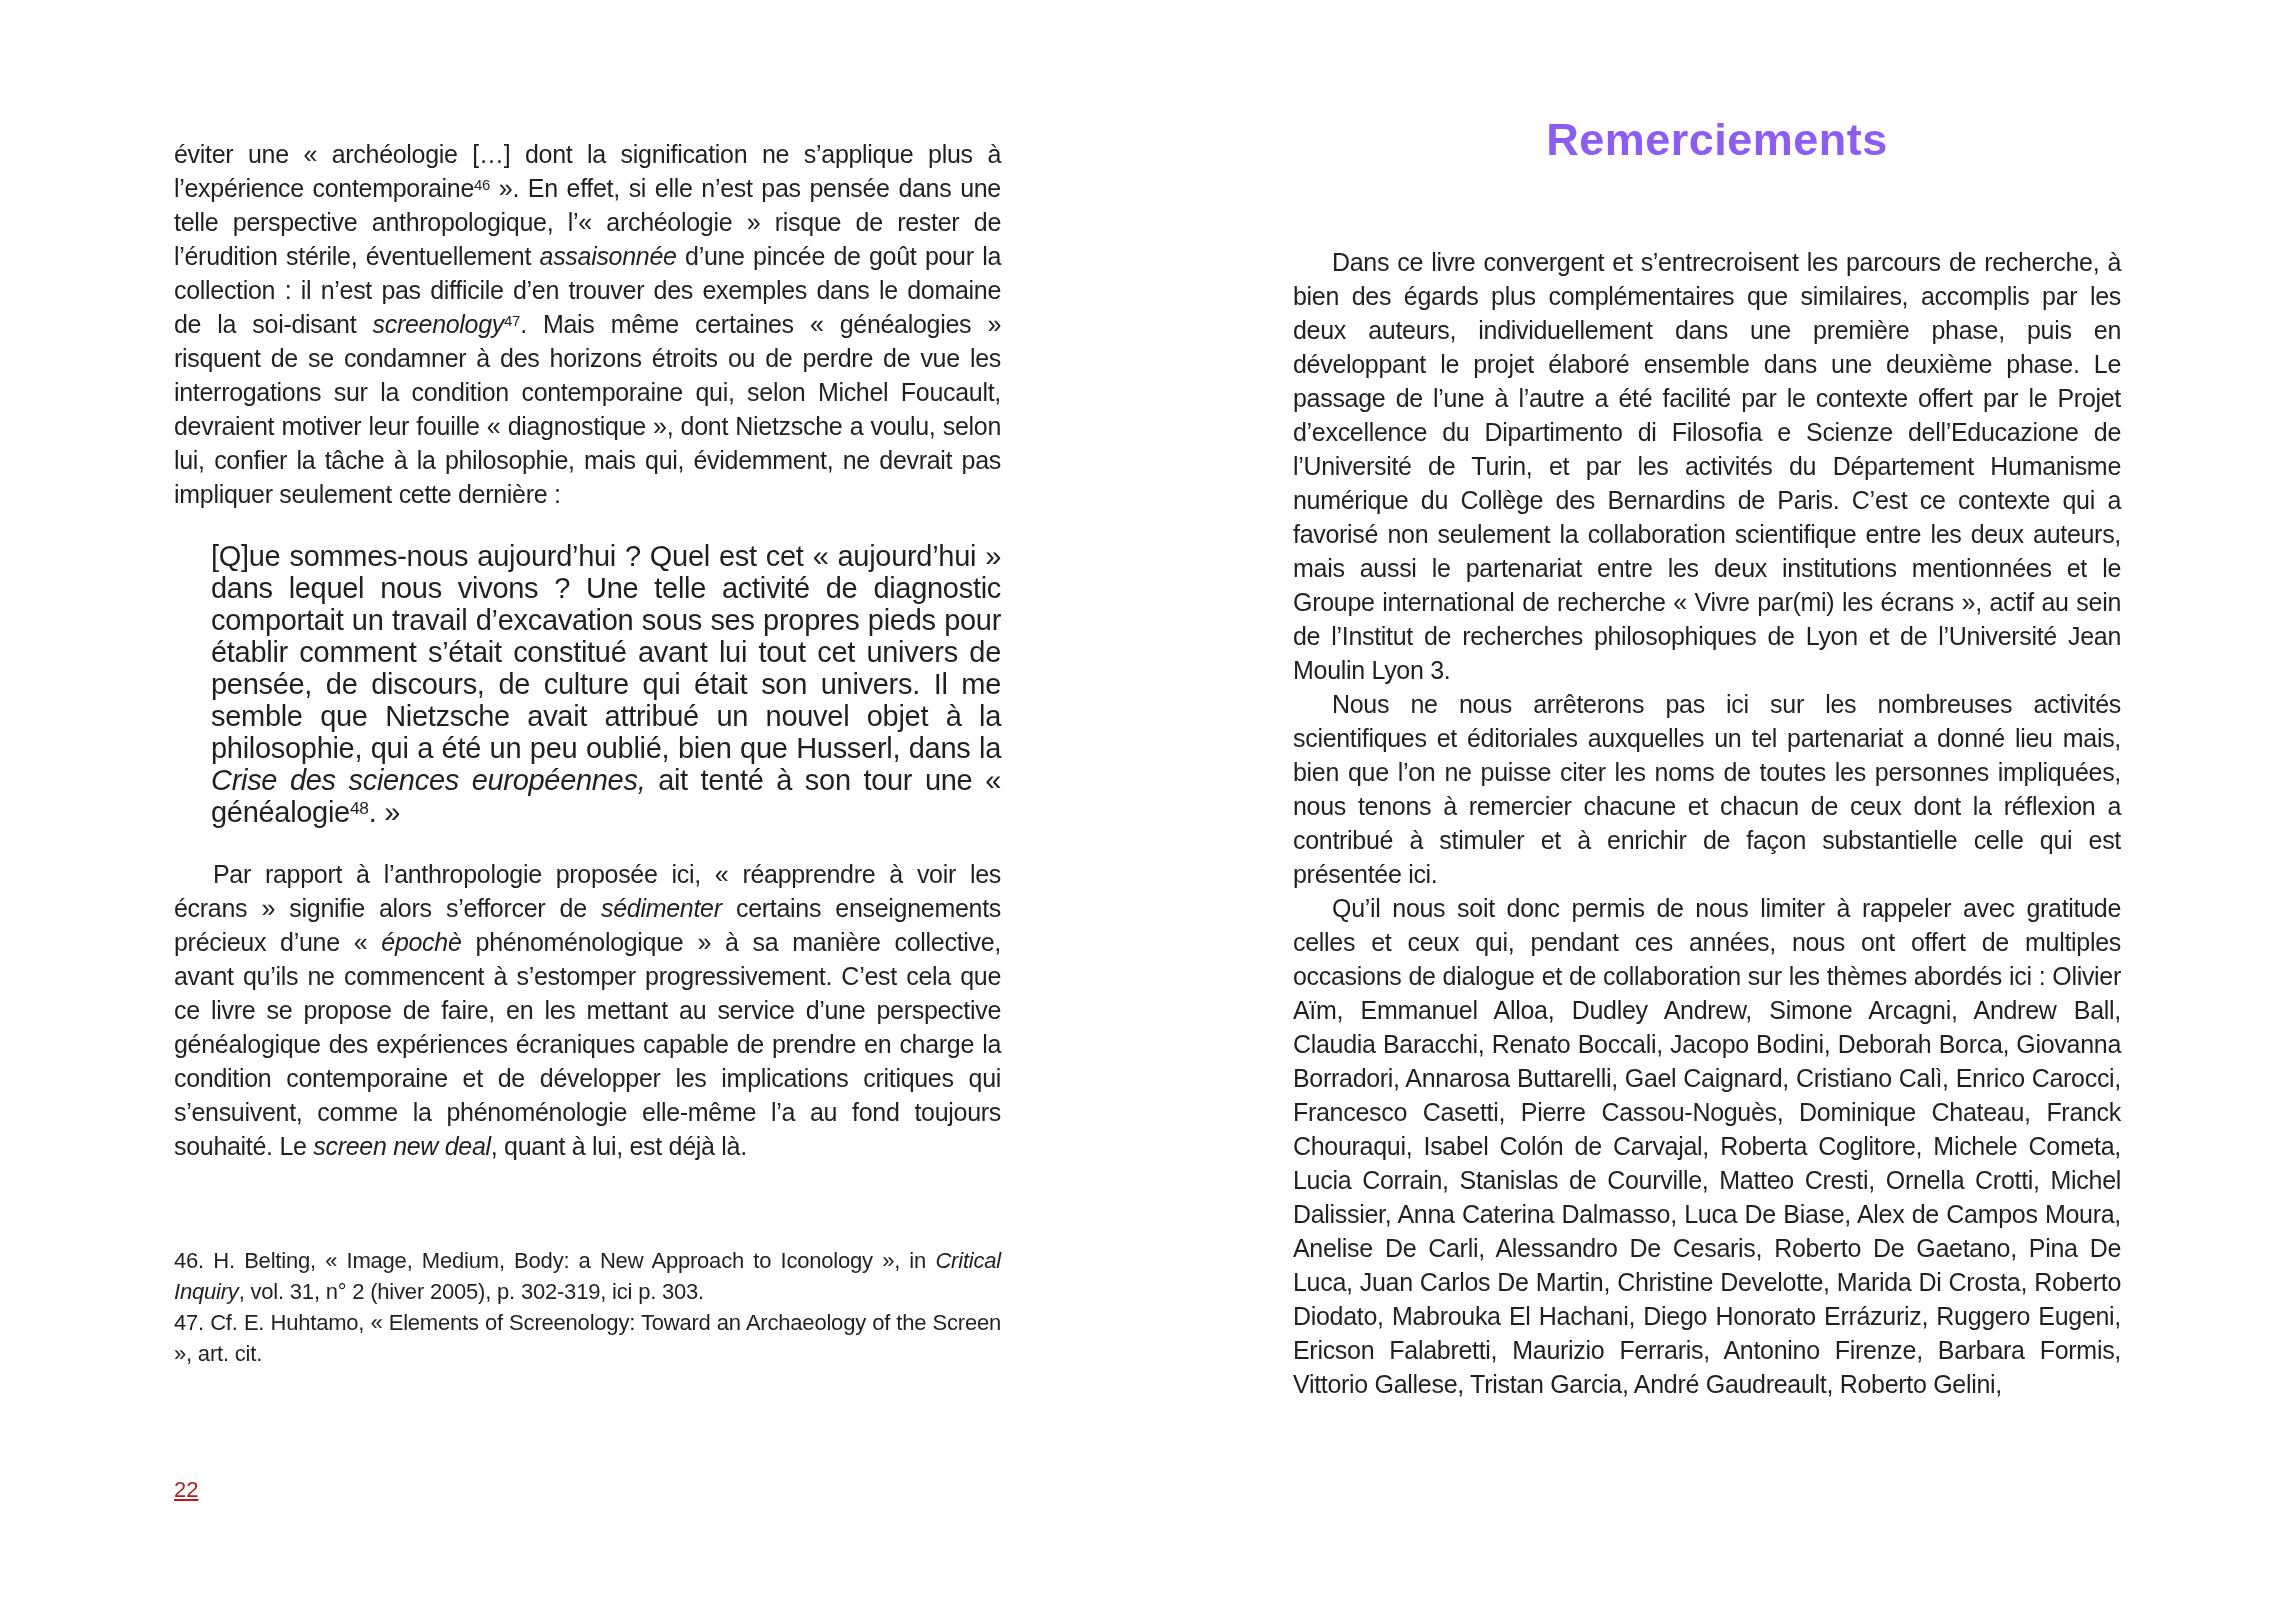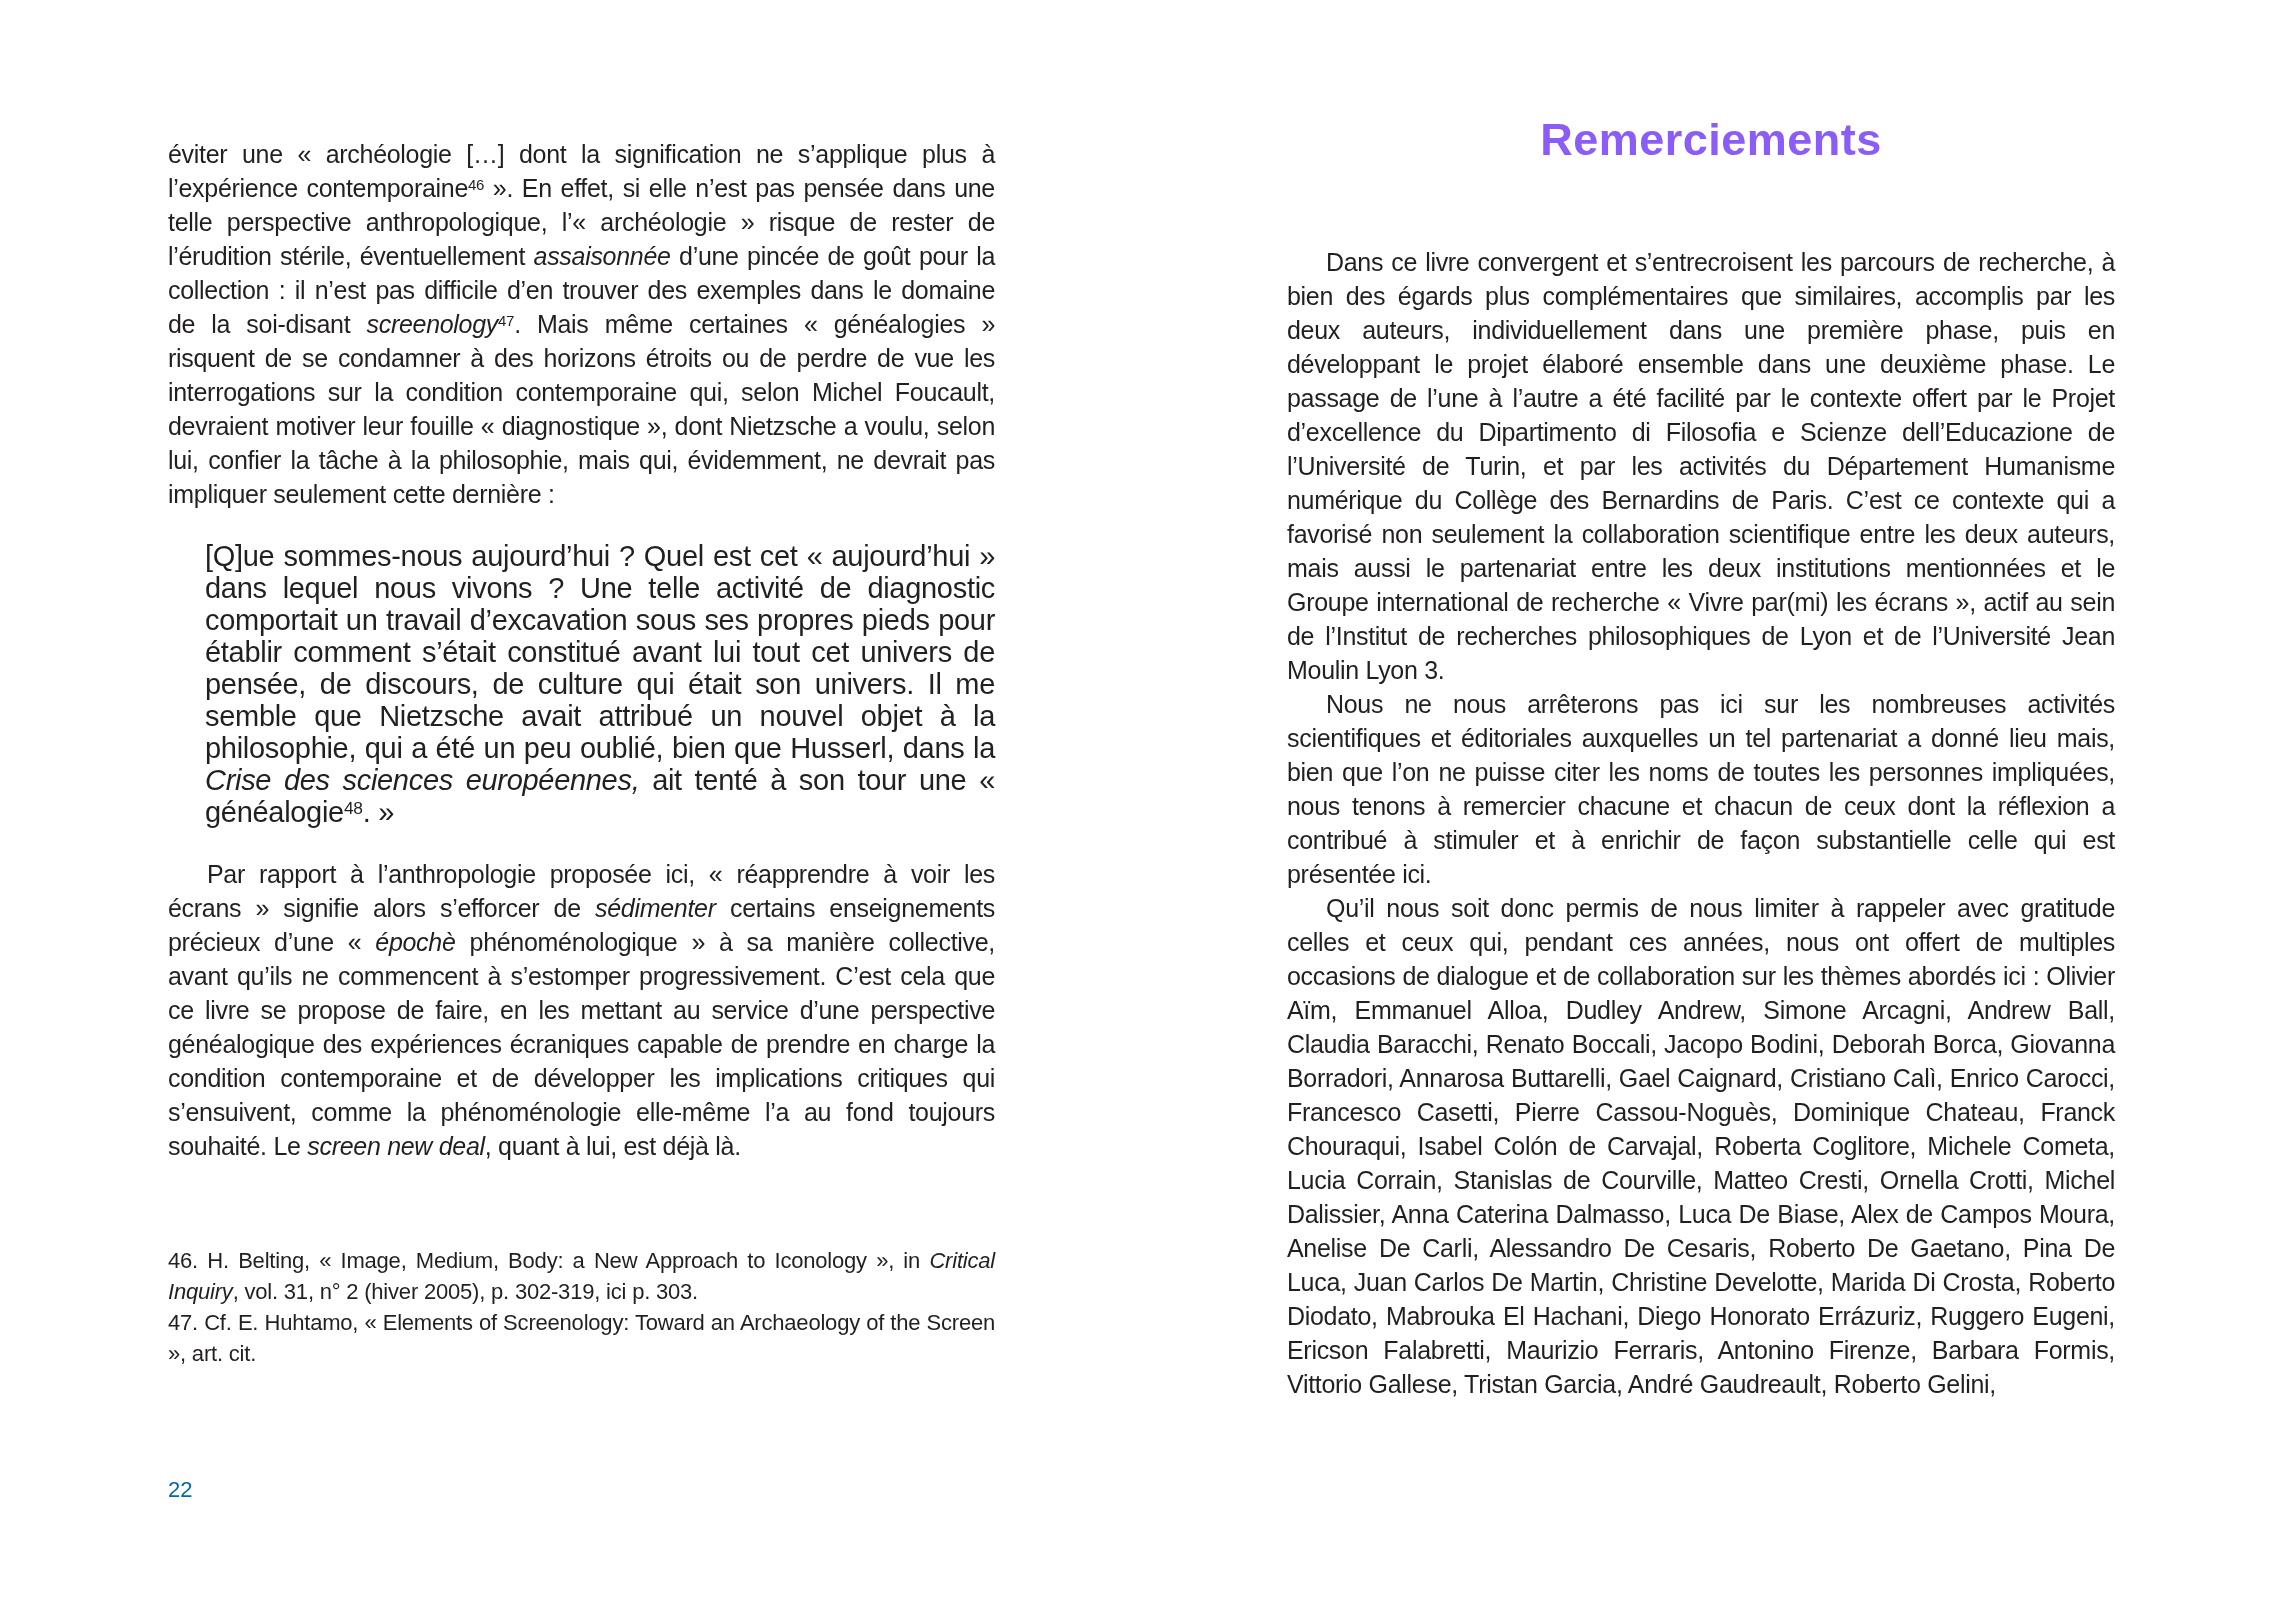--- a/index.html
+++ b/index.html
@@ -4,21 +4,21 @@
 <style>
   html, body { margin: 0; padding: 0; }
   body {
     width: 2292px; height: 1604px;
     background: #ffffff;
     font-family: "Liberation Sans", sans-serif;
     color: #221f20;
     -webkit-font-smoothing: antialiased;
   }
   .spread { position: relative; width: 2292px; height: 1604px; overflow: hidden; }
-  .page { position: absolute; top: 0; height: 1604px; width: 1146px; }
+  .page { position: absolute; top: 0; height: 1604px; width: 1146px; margin-left: 6px; }
   .page-left { left: 0; }
   .page-right { left: 1146px; }
 
   
   .body-text {
     position: absolute;
     font-size: 25px;
     line-height: 34px;
     font-weight: 300;
     letter-spacing: -0.3px;
@@ -60,21 +60,22 @@
     color: #8b5cf6;
   }
 
   .rp-body { left: 141px; top: 245px; width: 828px; }
 
   .page-number {
     position: absolute;
     top: 1477px;
     font-size: 22px;
     font-weight: 300;
-    color: #0369a1;
+    color: #b91c1c;
+    text-decoration: underline;
   }
   .pn-left { left: 168px; }
   .pn-right { left: 151px; width: 828px; text-align: right; }
 
   sup {
     font-size: 60%;
     line-height: 0;
     vertical-align: baseline;
     position: relative;
     top: -0.45em;

